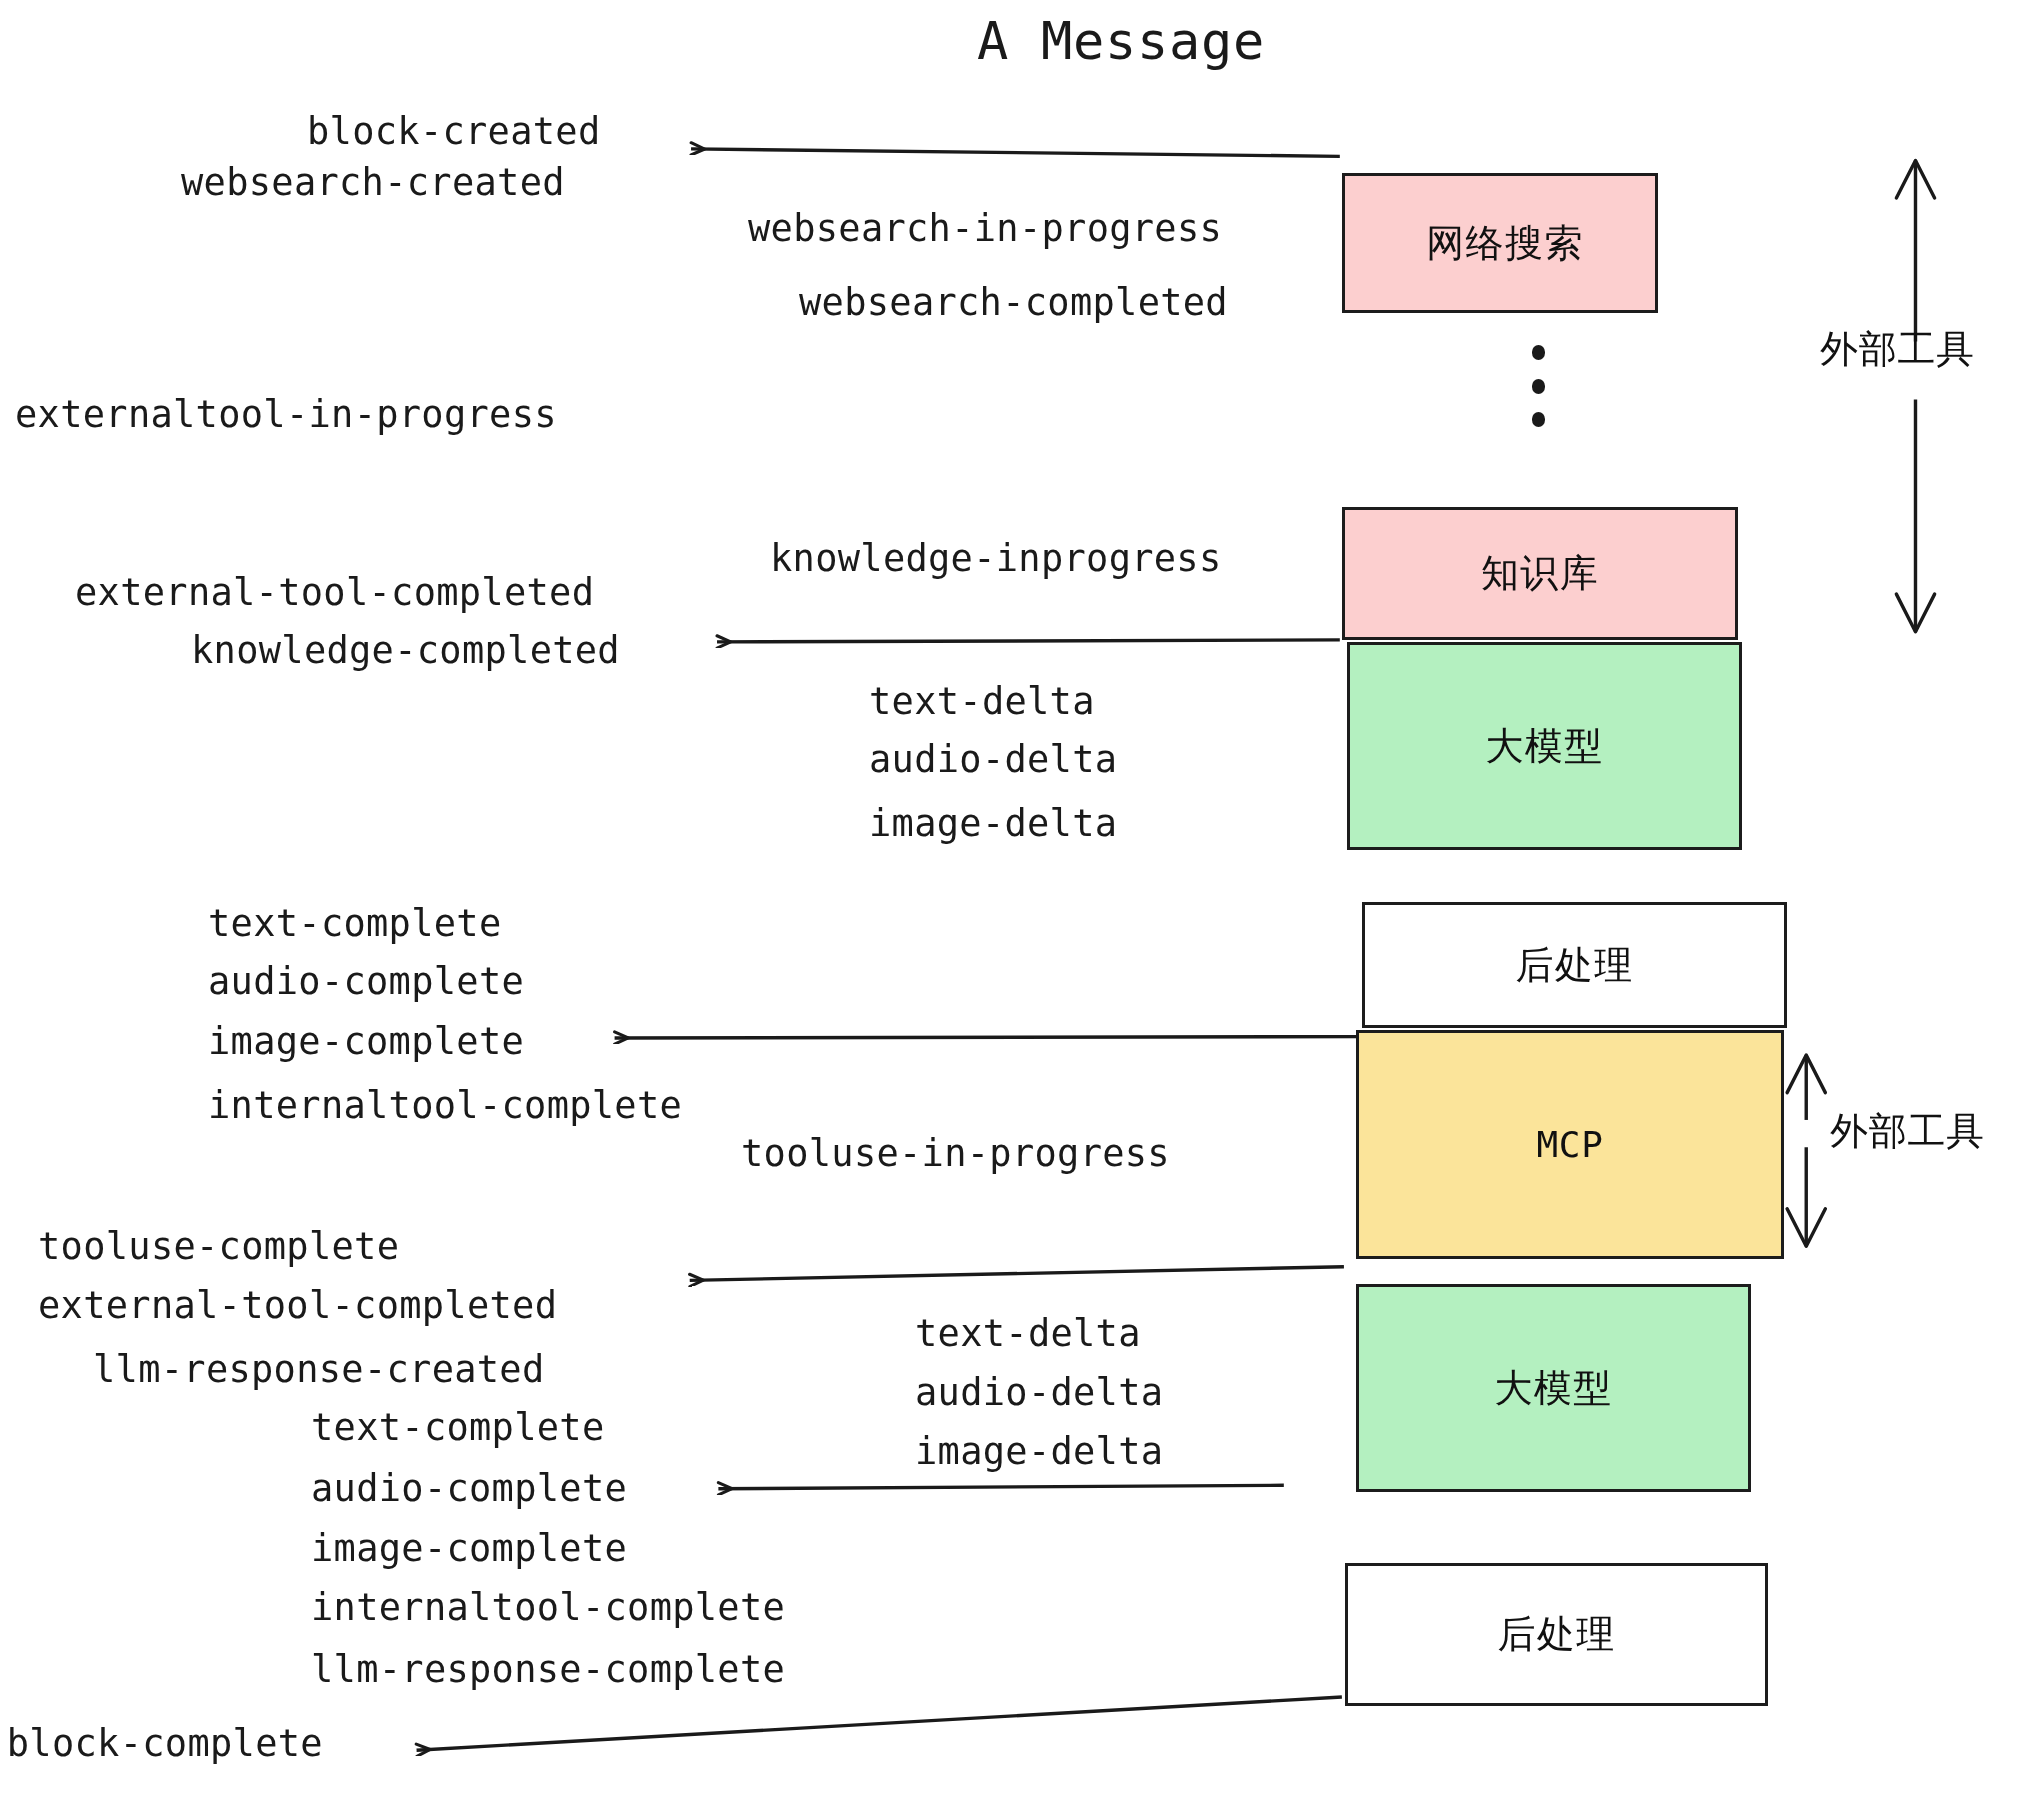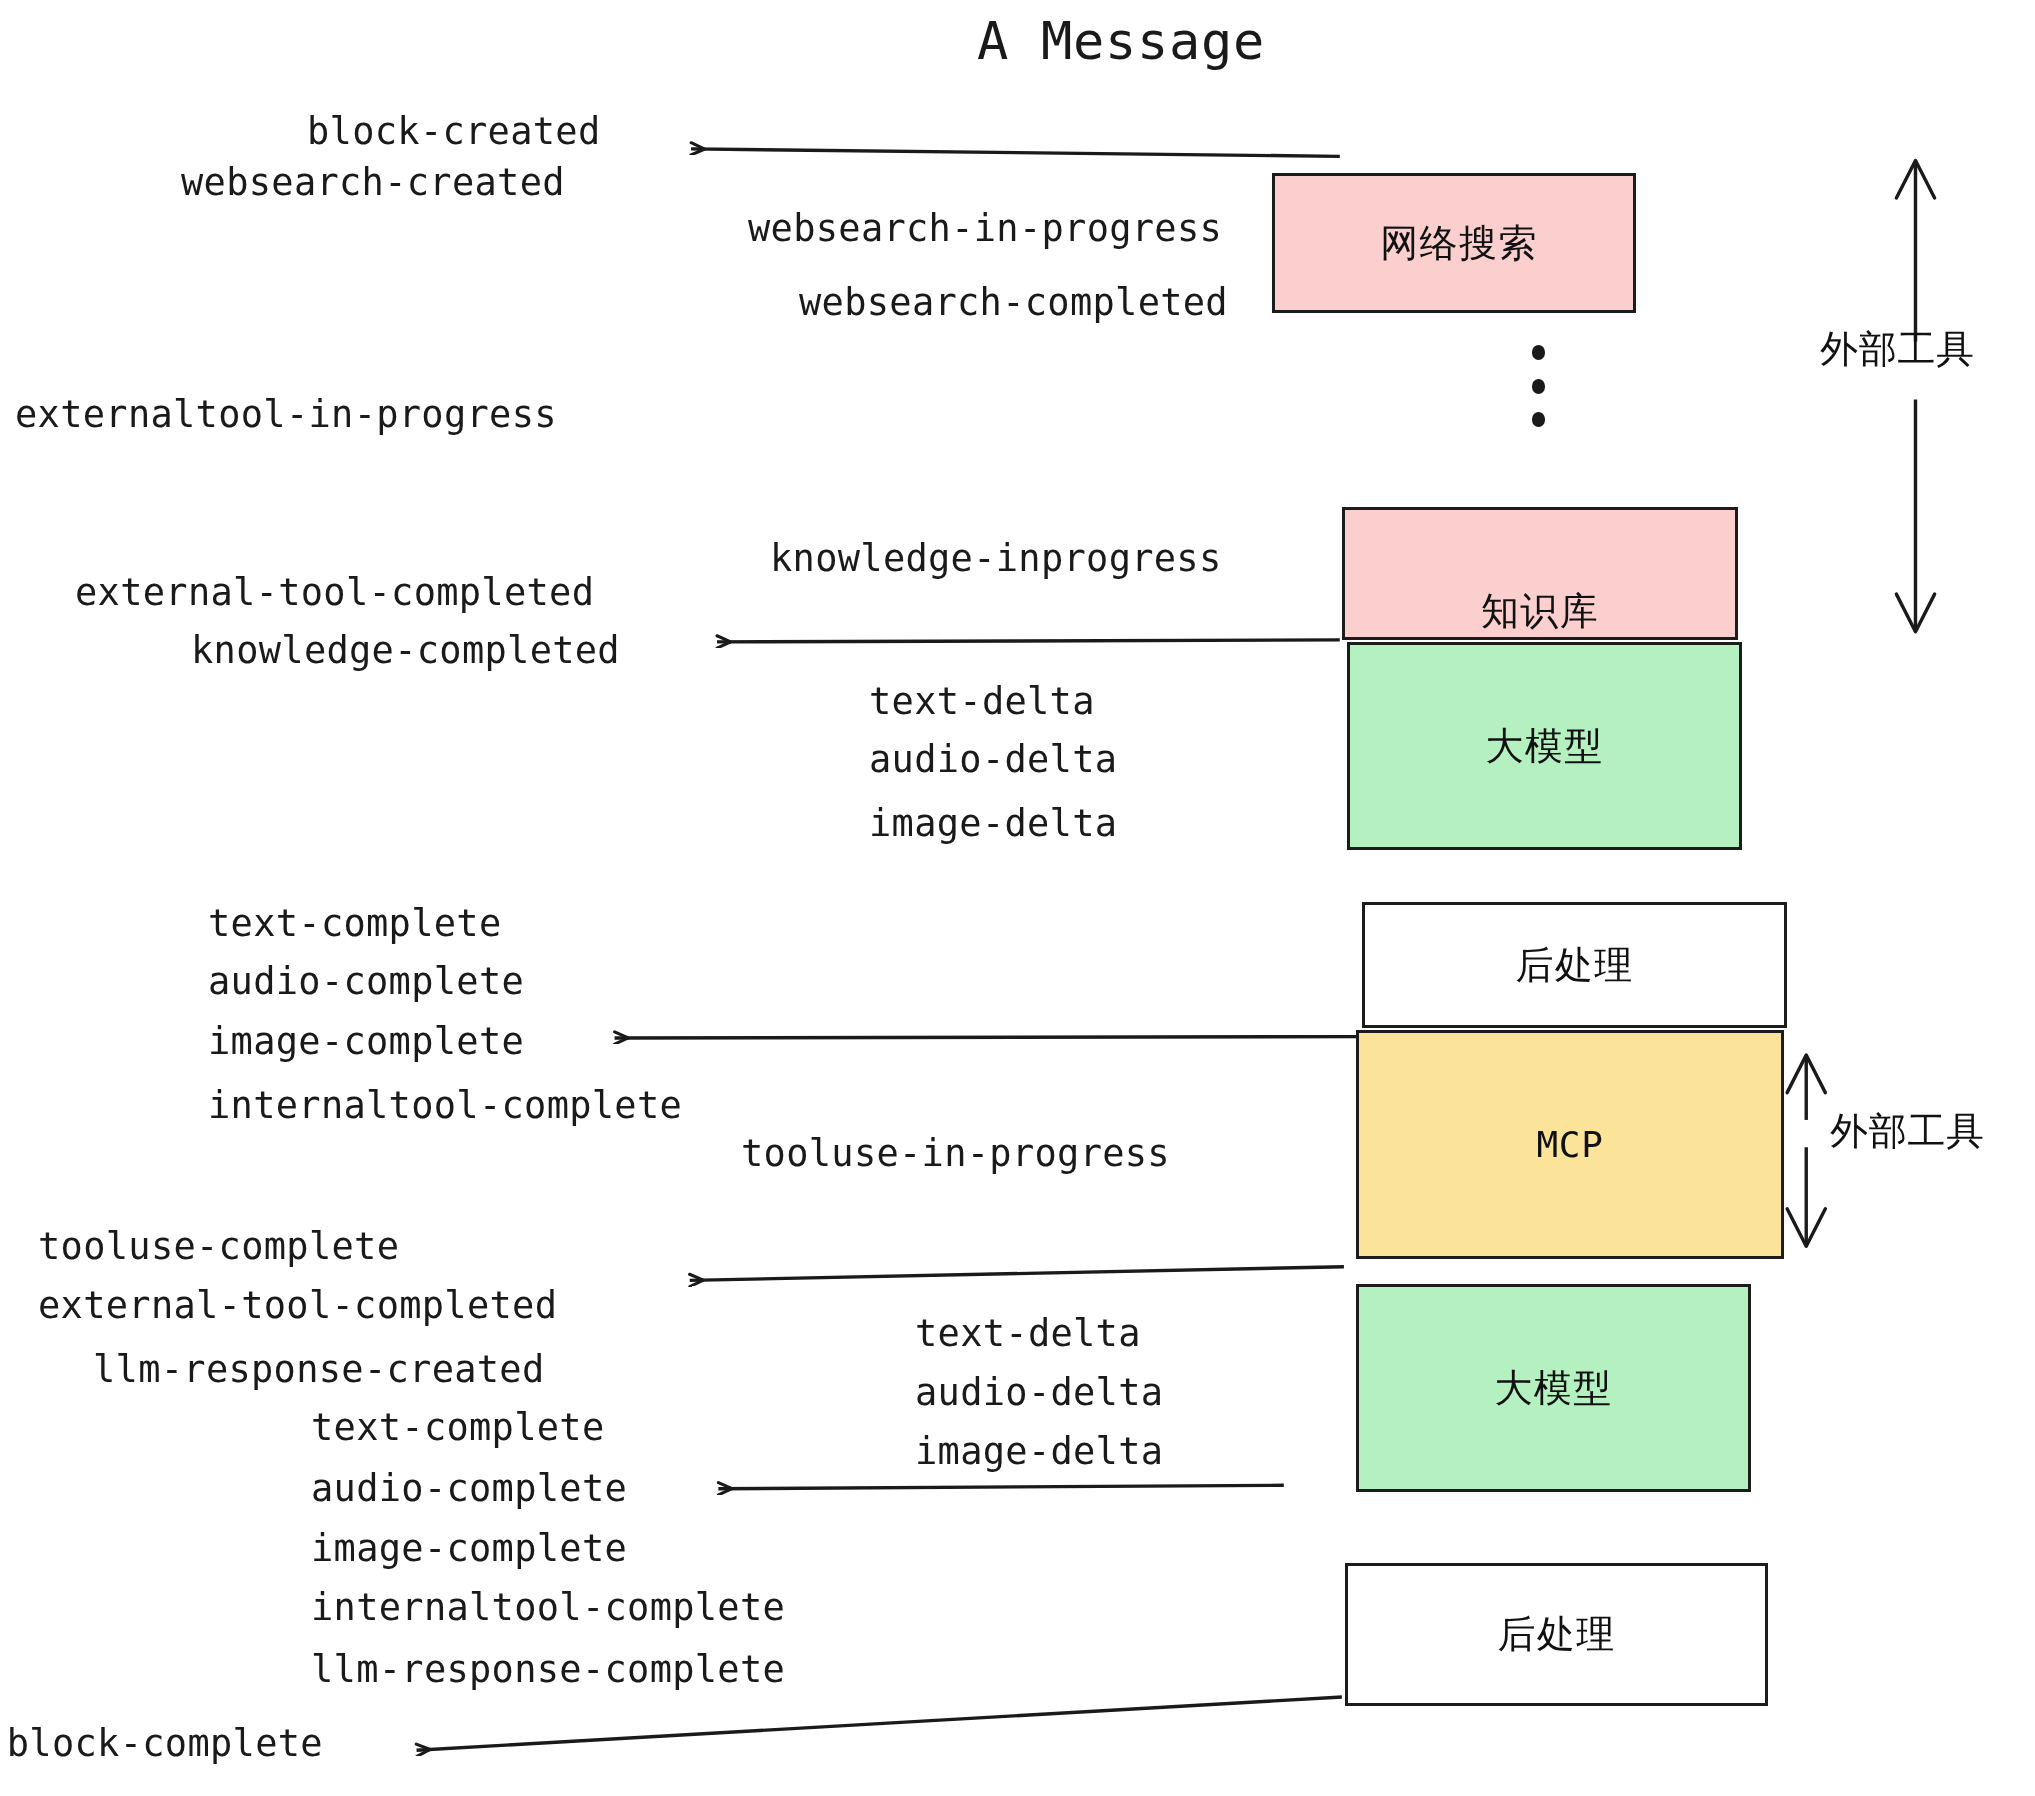--- a/index.html
+++ b/index.html
@@ -113,24 +113,24 @@
         <line x1="2645" y1="1640" x2="2645" y2="1545" stroke="#1a1a1a" stroke-width="5"></line>
         <line x1="2645" y1="1680" x2="2645" y2="1825" stroke="#1a1a1a" stroke-width="5"></line>
         <path d="M2777,290 L2805,235 L2833,290" fill="none" stroke="#1a1a1a" stroke-width="5" stroke-linecap="round" stroke-linejoin="round"></path>
         <path d="M2777,870 L2805,925 L2833,870" fill="none" stroke="#1a1a1a" stroke-width="5" stroke-linecap="round" stroke-linejoin="round"></path>
         <path d="M2617,1600 L2645,1545 L2673,1600" fill="none" stroke="#1a1a1a" stroke-width="5" stroke-linecap="round" stroke-linejoin="round"></path>
         <path d="M2617,1770 L2645,1825 L2673,1770" fill="none" stroke="#1a1a1a" stroke-width="5" stroke-linecap="round" stroke-linejoin="round"></path>
       </g>
   </svg>
 
   <div id="nodes-layer">
-      <div class="node" style="left: 1272px; top: 173px; width: 364px; height: 140px; background: rgb(252, 207, 207); padding-left: 10px;">
+      <div class="node" style="left: 1342px; top: 173px; width: 316px; height: 140px; background: rgb(252, 207, 207); padding-left: 10px;">
         <span>网络搜索</span>
       </div>
-      <div class="node" style="left: 1342px; top: 507px; width: 396px; height: 133px; background: rgb(252, 207, 207); align-items: flex-end;">
+      <div class="node" style="left: 1342px; top: 507px; width: 396px; height: 133px; background: rgb(252, 207, 207);">
         <span>知识库</span>
       </div>
       <div class="node" style="left: 1347px; top: 642px; width: 395px; height: 208px; background: rgb(180, 240, 192);">
         <span>大模型</span>
       </div>
       <div class="node" style="left: 1362px; top: 902px; width: 425px; height: 126px; background: rgb(255, 255, 255);">
         <span>后处理</span>
       </div>
       <div class="node mono" style="left: 1356px; top: 1030px; width: 428px; height: 229px; background: rgb(251, 228, 154);">
         <span>MCP</span>

